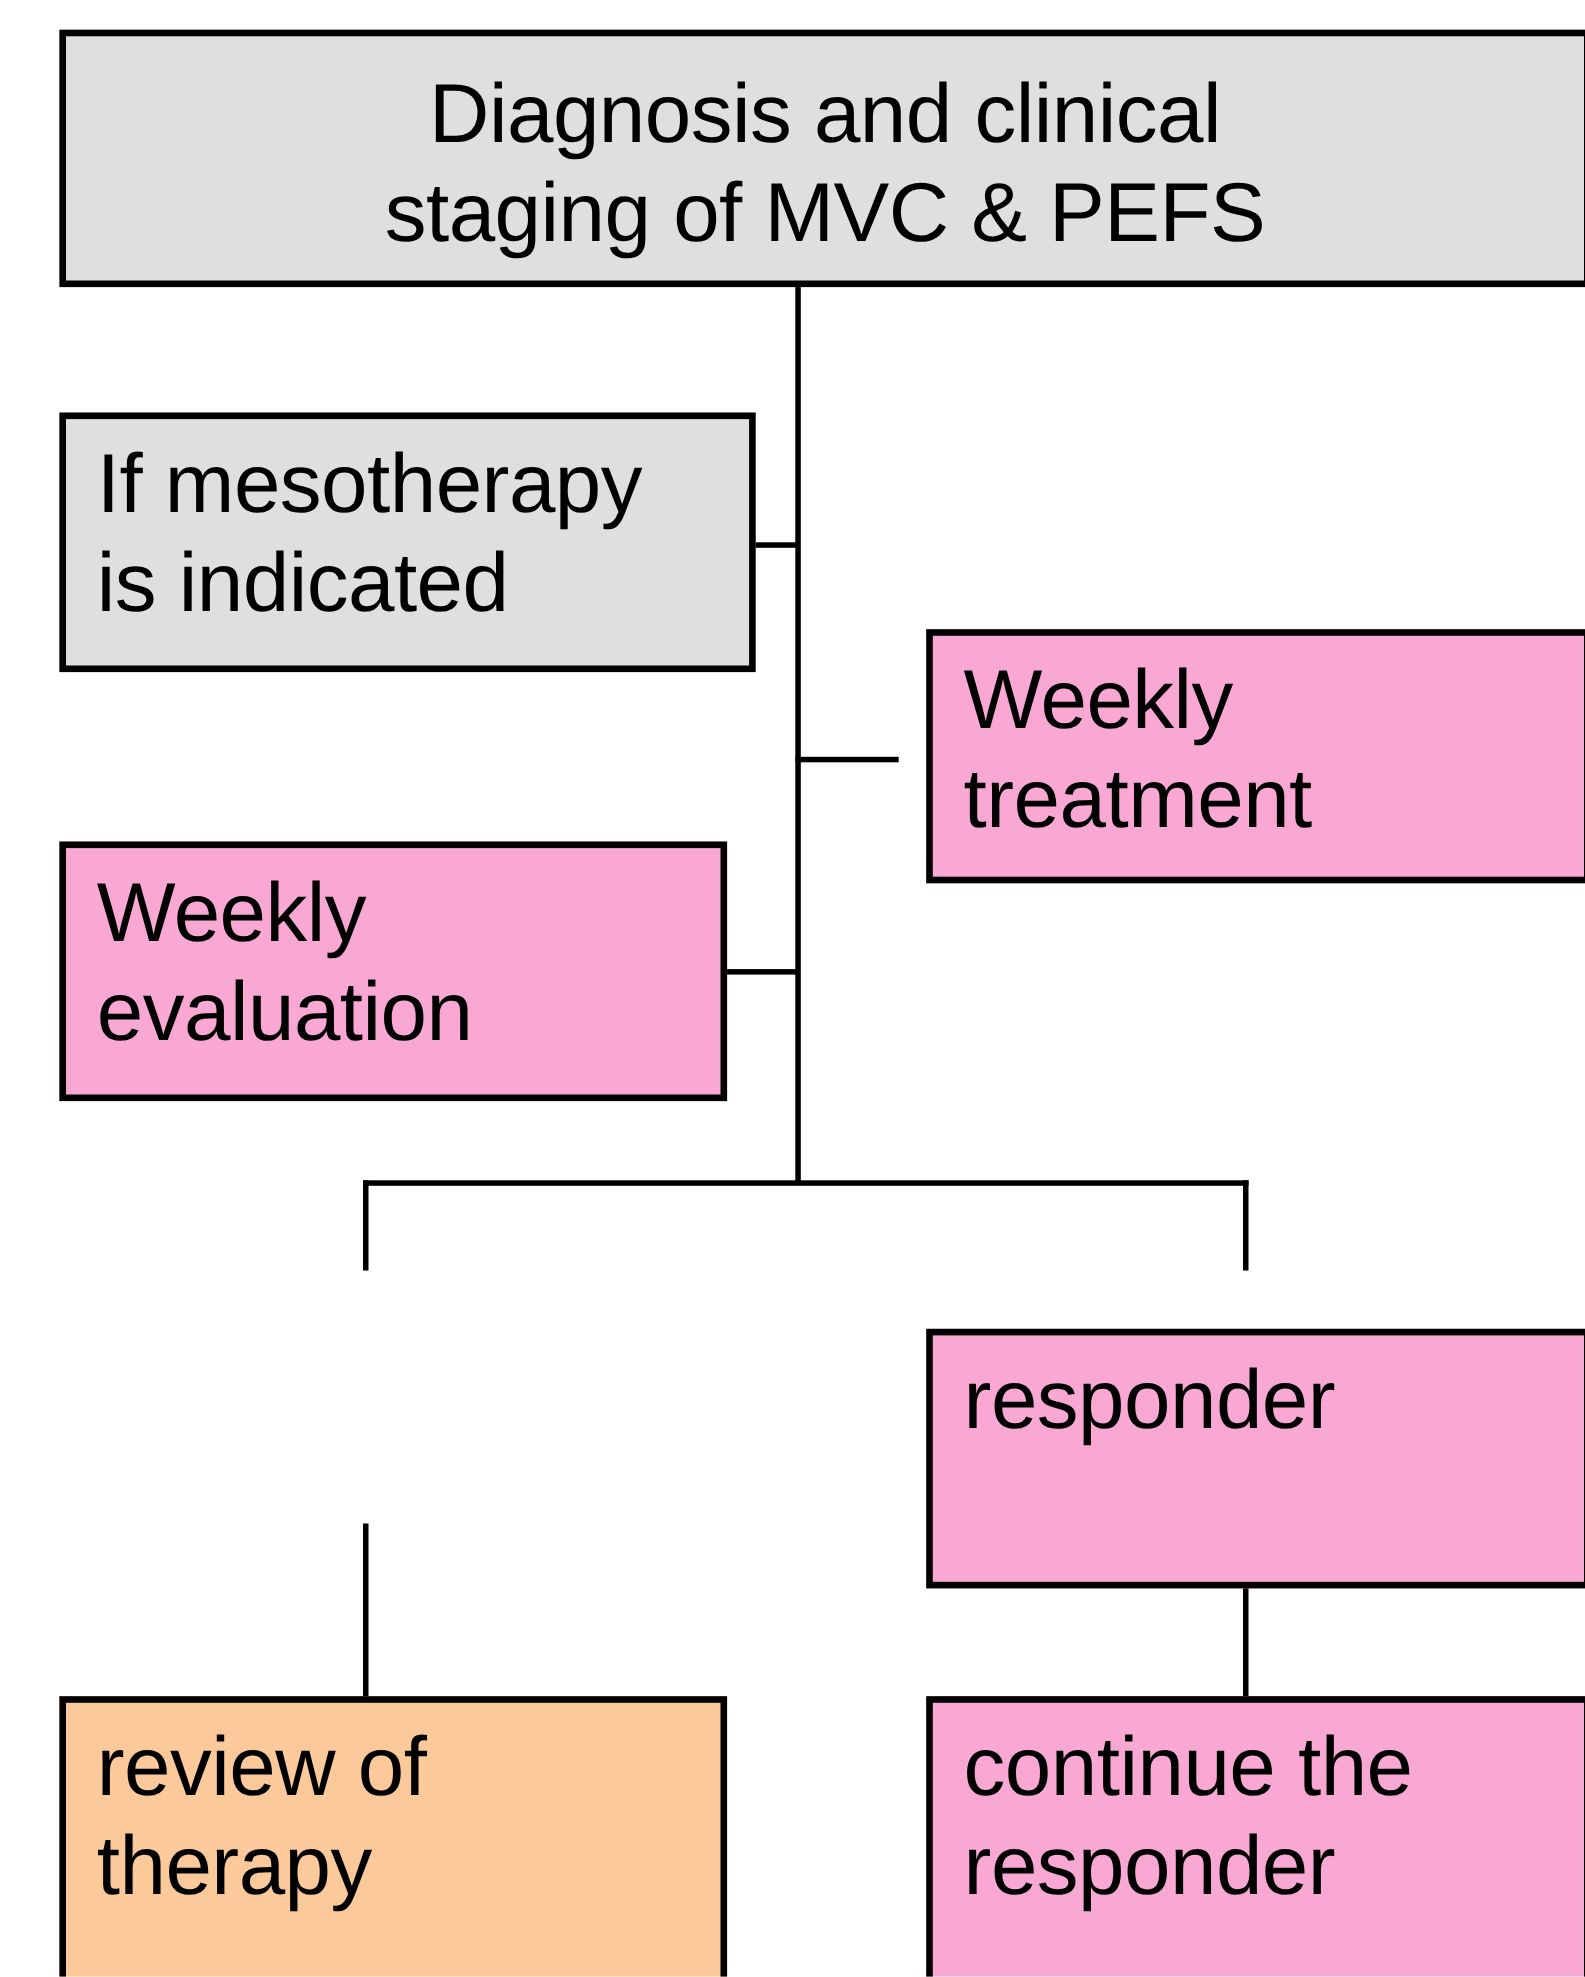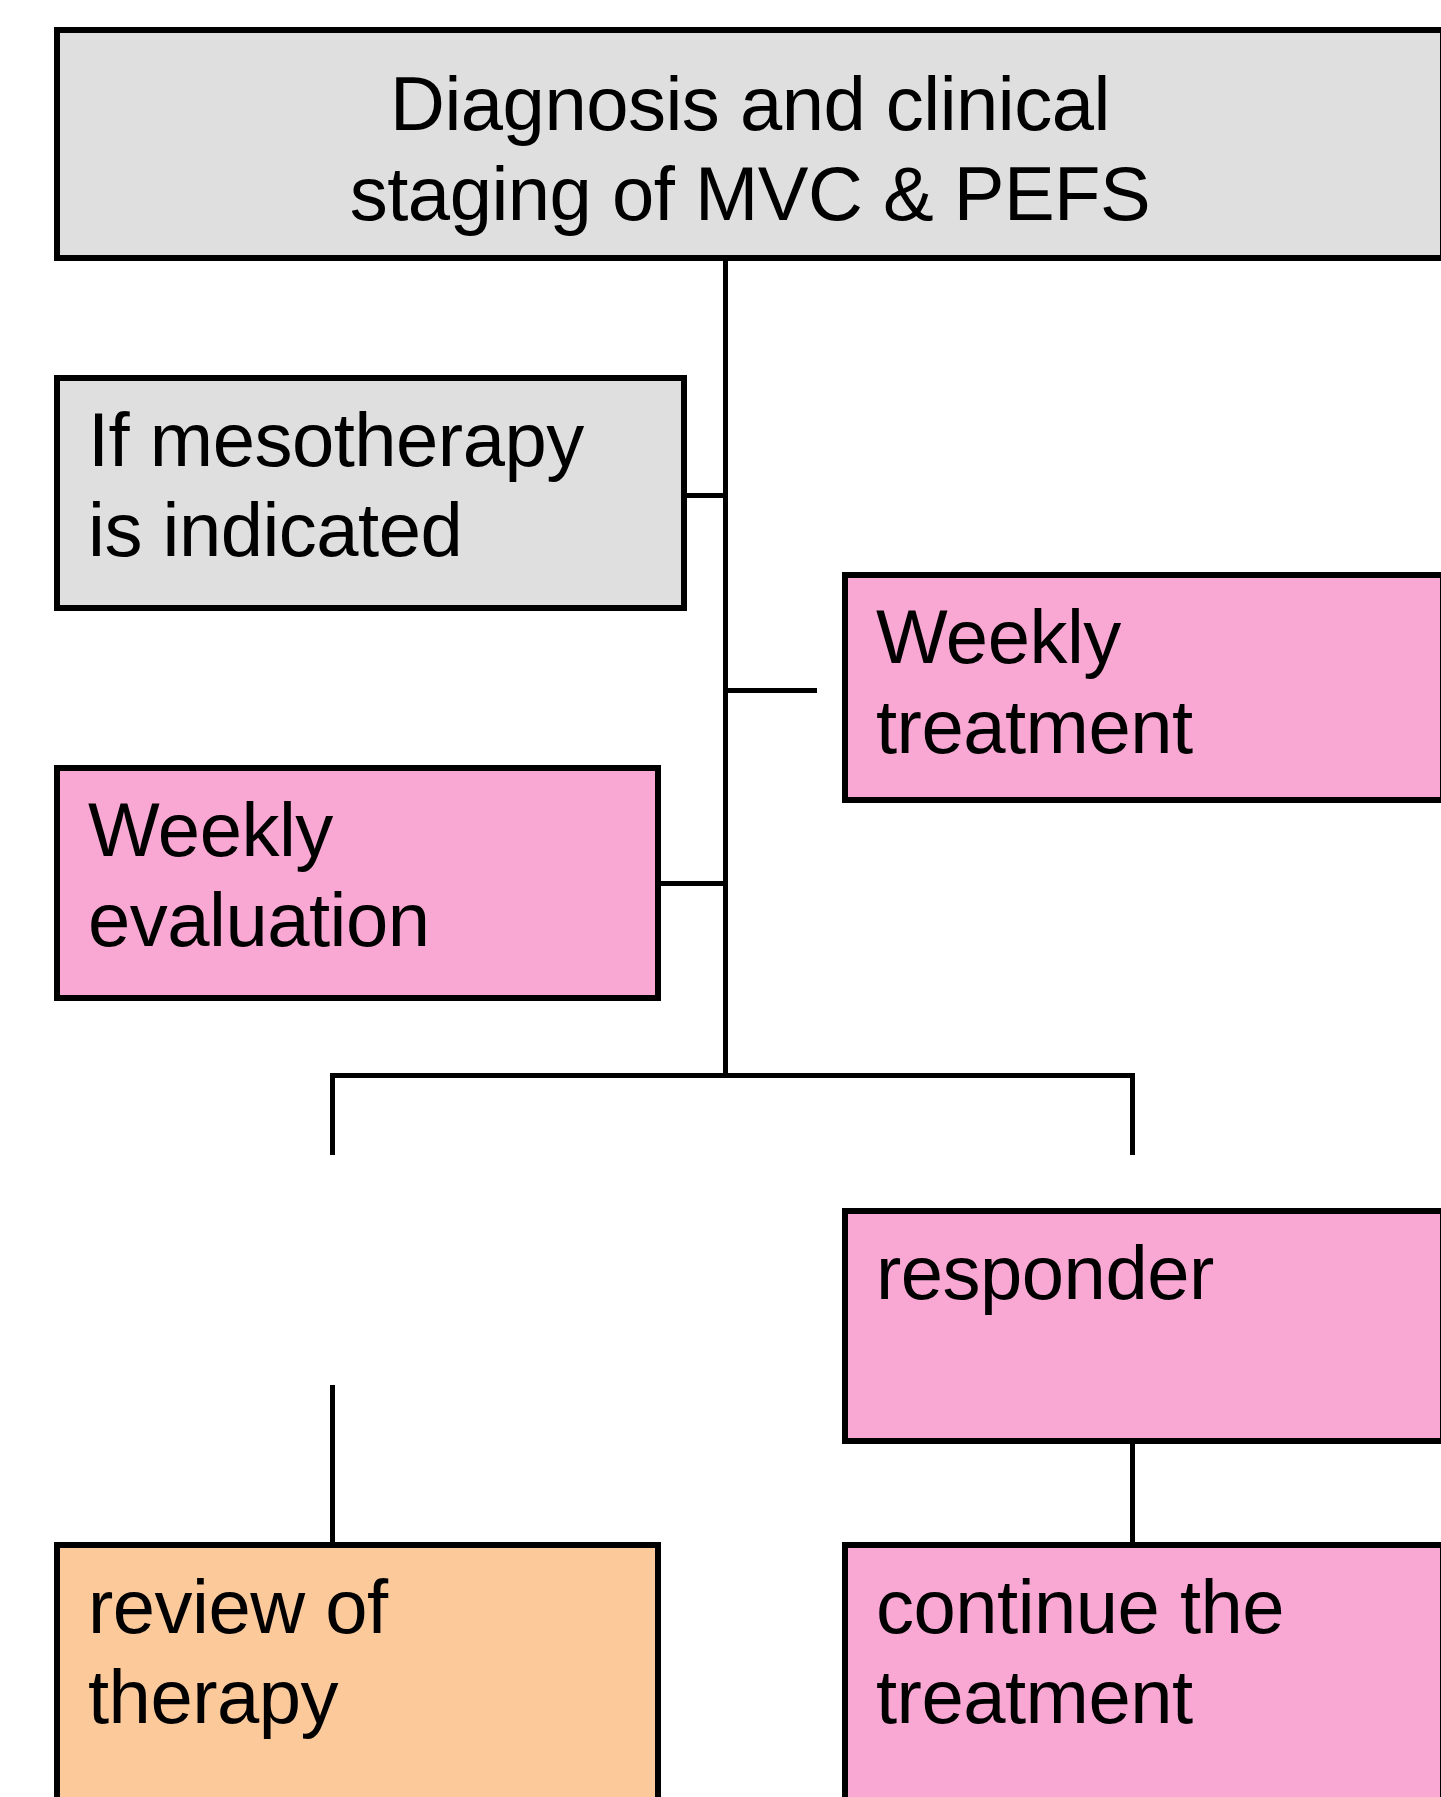--- a/index.html
+++ b/index.html
@@ -95,16 +95,16 @@
     <span class="txt">responder</span>
   </div>
 
   <div class="node orange" style="left:24px; top:1542px; width:607px; height:262px;">
     <span class="txt">review of
 therapy</span>
   </div>
 
   <div class="node green" style="left:812px; top:1542px; width:604px; height:262px;">
     <span class="txt">continue the
-treatment</span>
+responder</span>
   </div>
 
 </div>
 
 </body></html>

